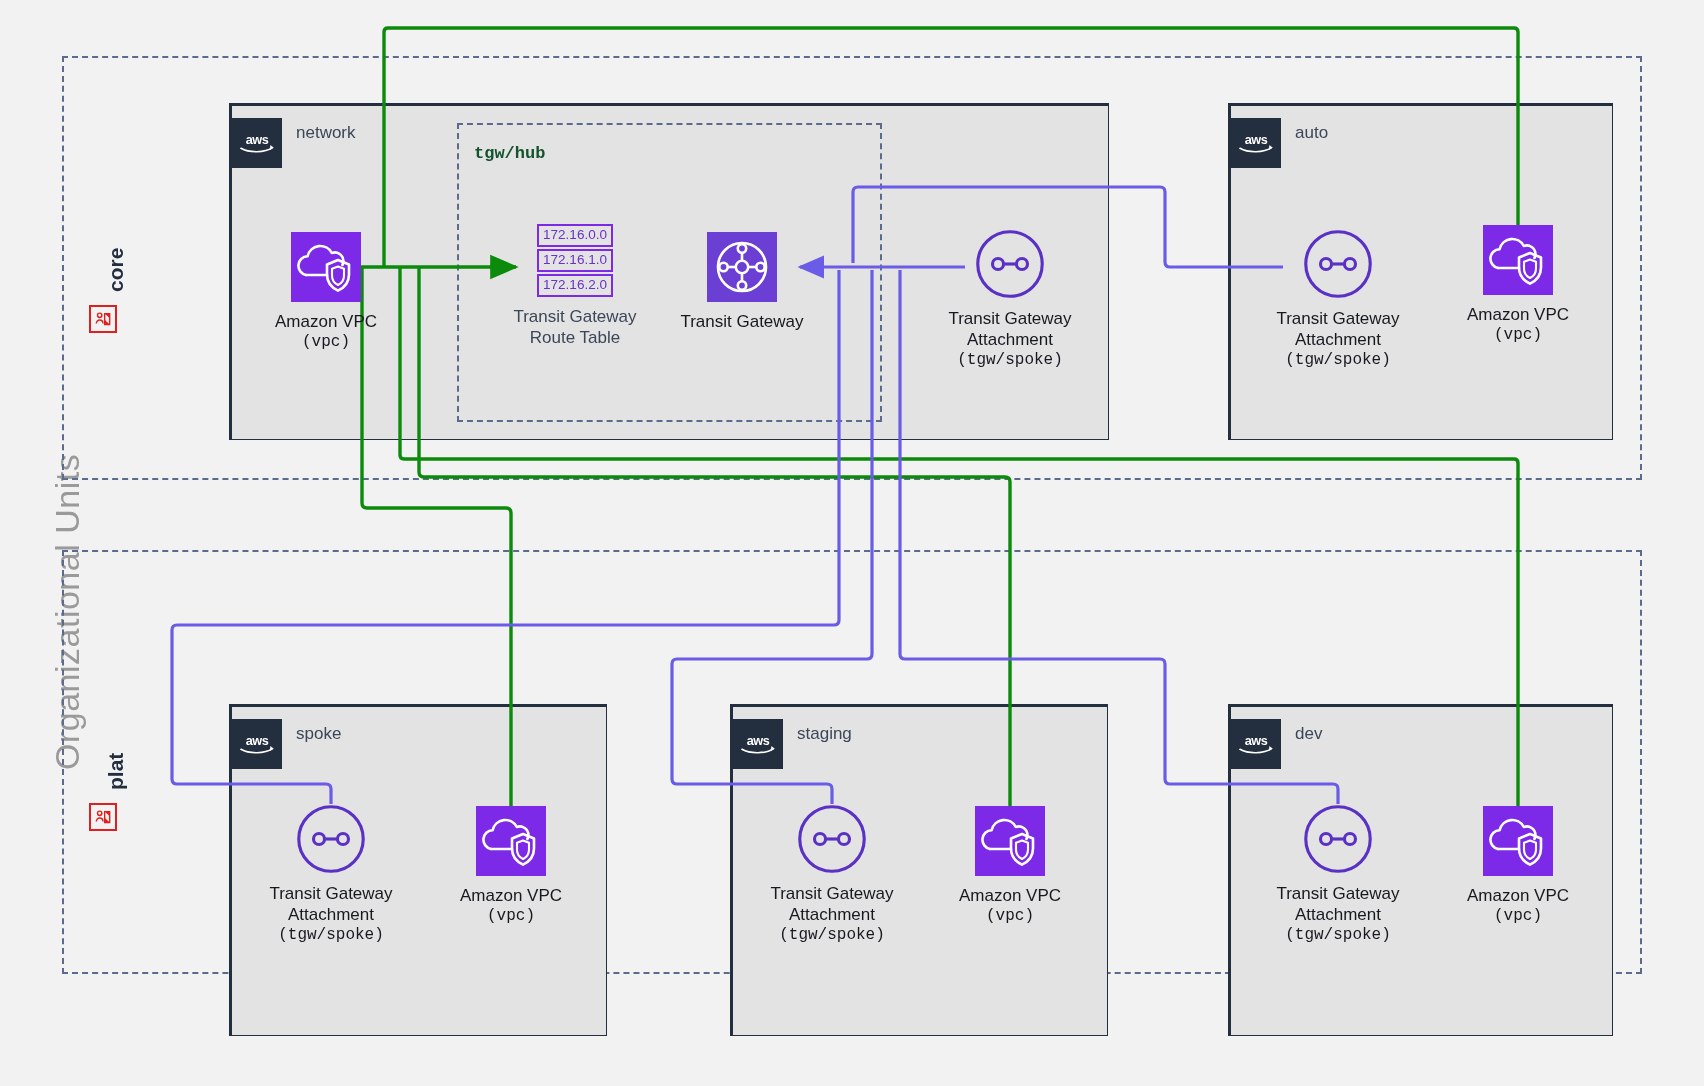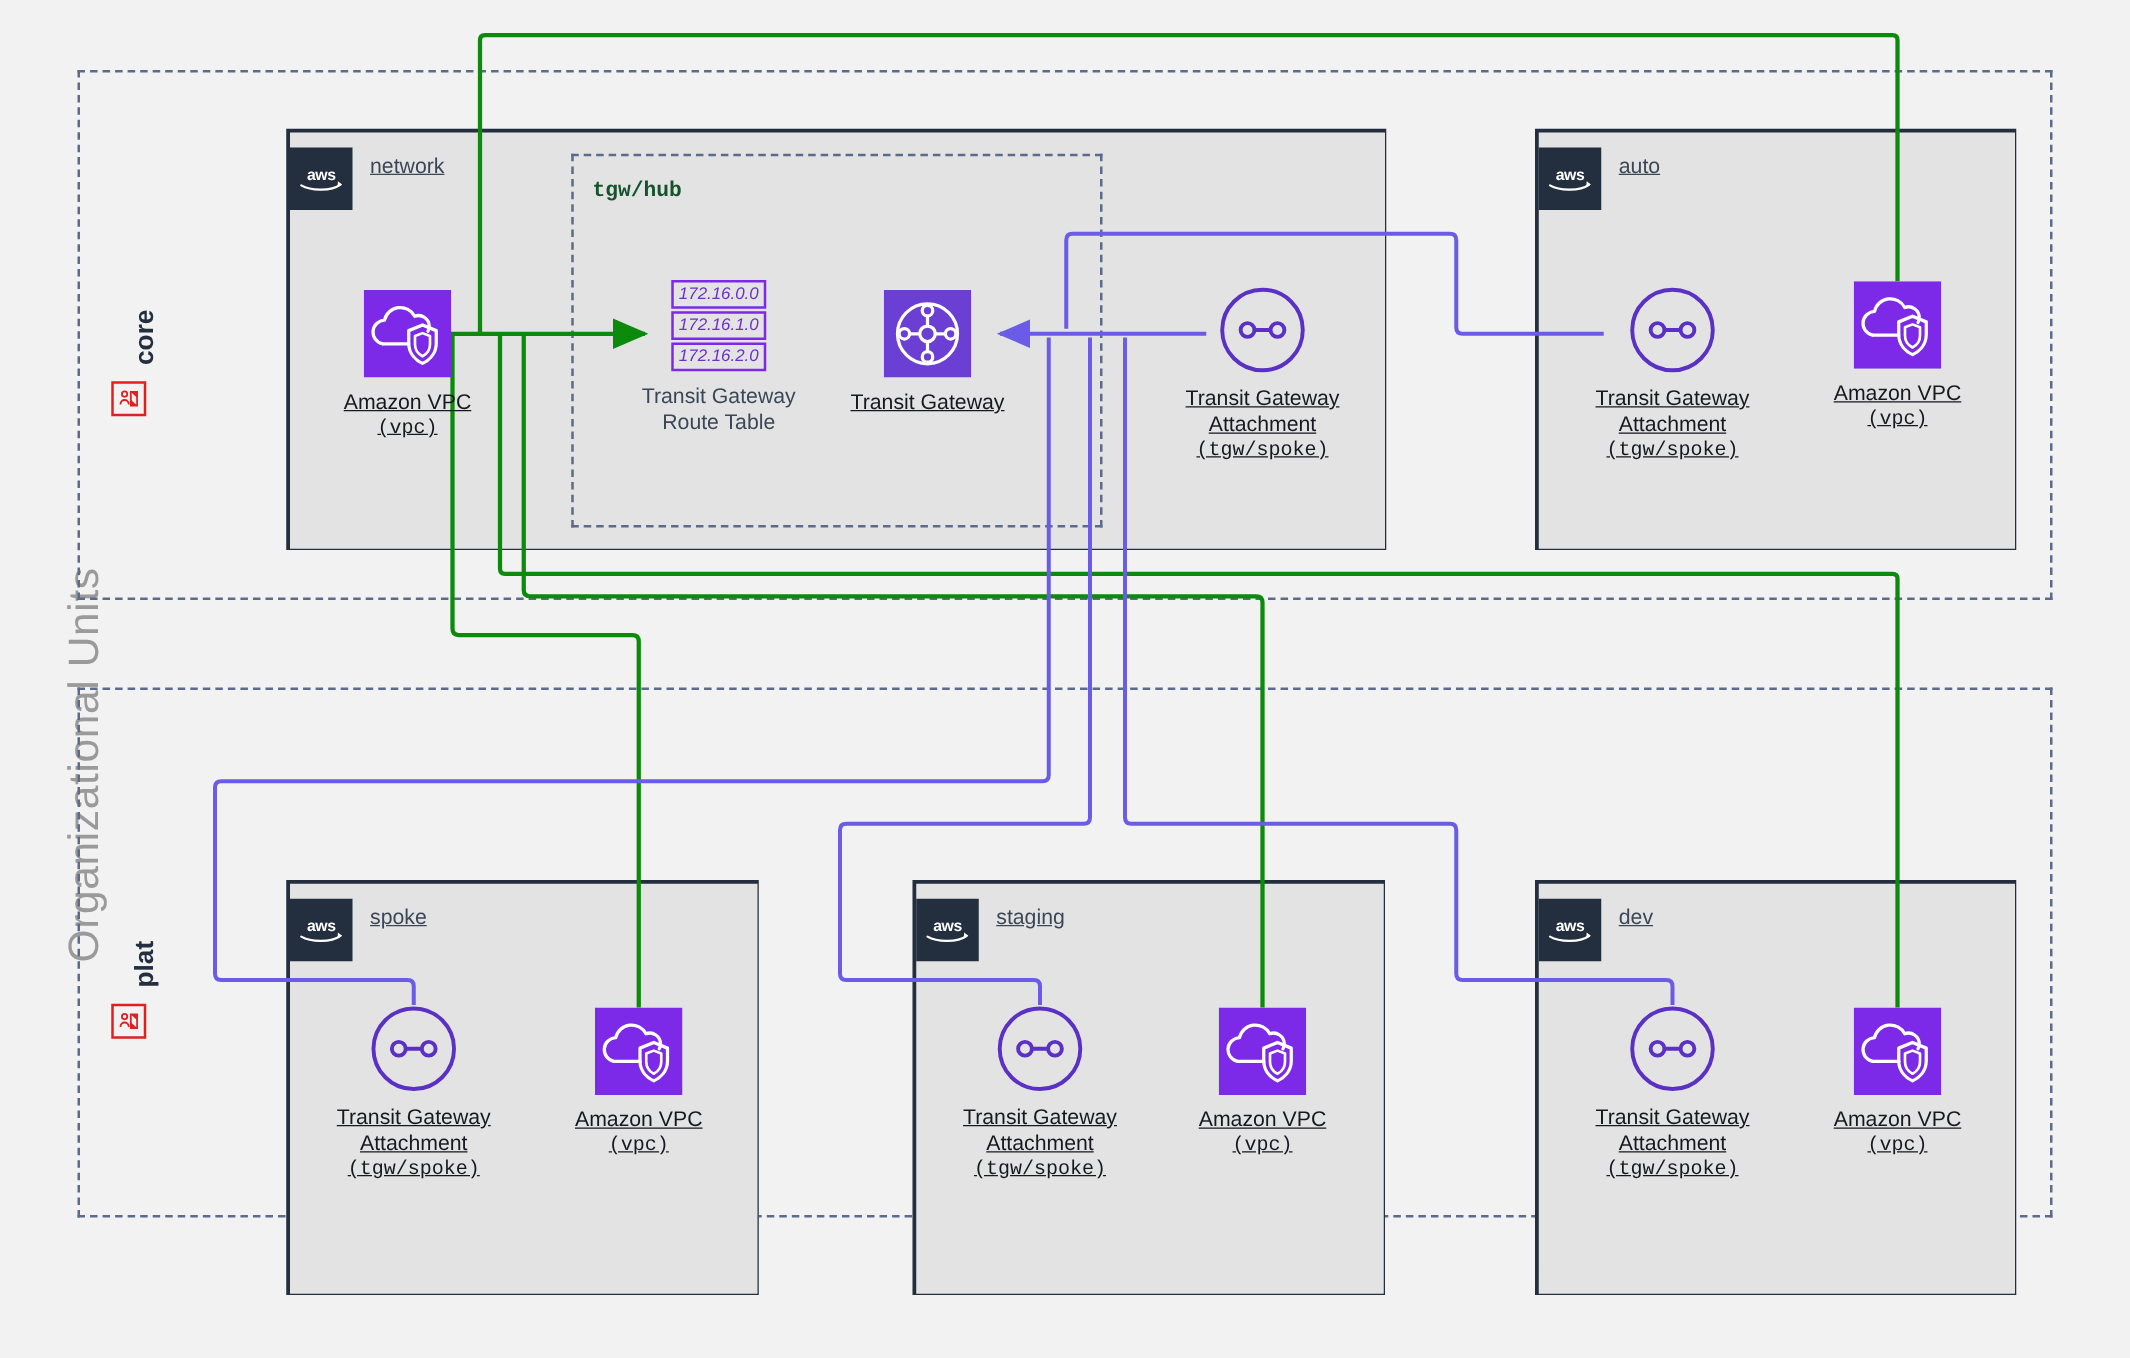--- a/index.html
+++ b/index.html
@@ -75,21 +75,20 @@
     align-items: center;
     justify-content: center;
   }
   .account-name {
     position: absolute;
     left: 64px;
     top: 17px;
     font-size: 17px;
     color: #3b4758;
     white-space: nowrap;
-    text-decoration: underline;
   }
 
   
   .hub-group {
     position: absolute;
     border: 2px dashed #5a6b8c;
     box-sizing: border-box;
     background: transparent;
   }
   .hub-label {
@@ -115,21 +114,20 @@
     height: 70px;
     display: block;
   }
   .node .caption {
     margin-top: 9px;
     text-align: center;
     font-size: 17px;
     line-height: 21px;
     color: #16191f;
     white-space: nowrap;
-    text-decoration: underline;
   }
   .node .caption .mono {
     font-family: "Liberation Mono", "DejaVu Sans Mono", monospace;
     font-size: 16px;
   }
 
   
   .route-table {
     position: absolute;
     display: flex;
@@ -142,21 +140,20 @@
     width: 72px;
     border: 2px solid #7d2ae8;
     background: #e3e3e3;
     color: #6b32c9;
     font-size: 13.5px;
     text-align: center;
     padding: 1px 0 2px 0;
     margin-bottom: 2px;
     box-sizing: content-box;
     line-height: 16px;
-    font-style: italic;
   }
   .route-caption {
     margin-top: 7px;
     text-align: center;
     font-size: 17px;
     line-height: 21px;
     color: #3b4758;
   }
 
   

